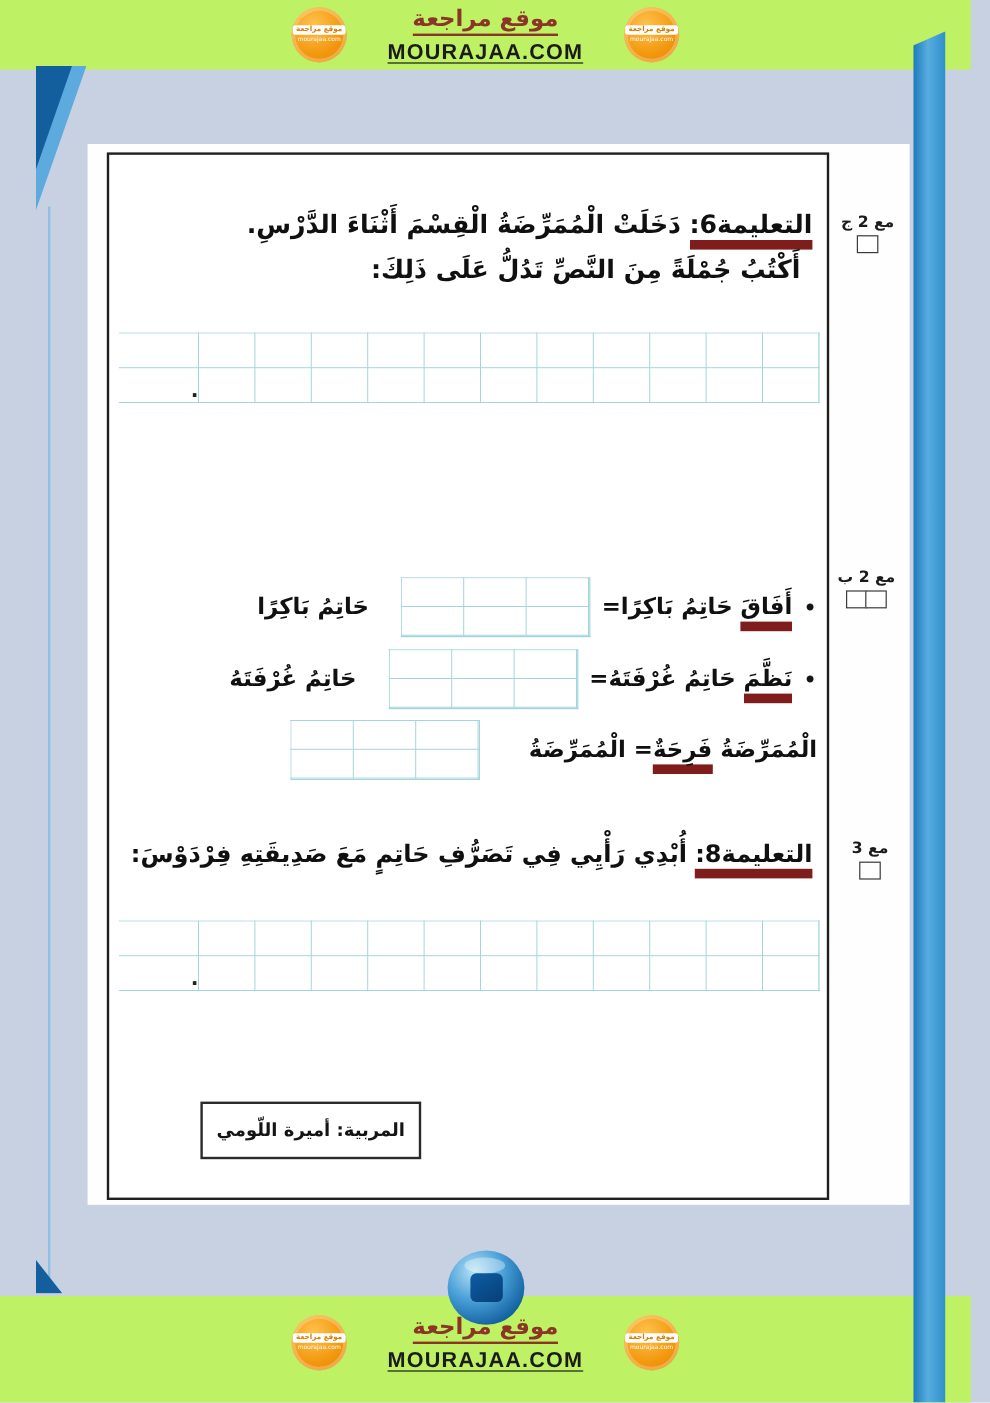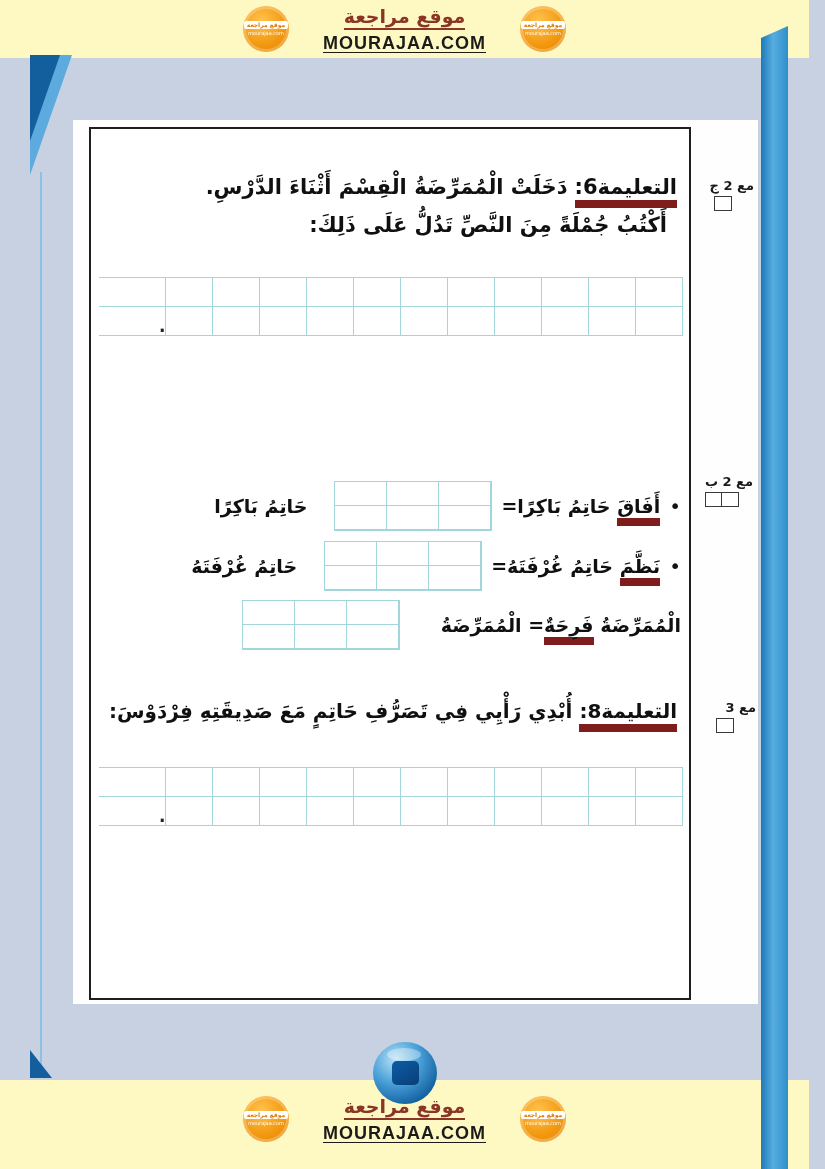--- a/index.html
+++ b/index.html
@@ -1,20 +1,20 @@
 <!DOCTYPE html>
 <html><head>
 <meta charset="utf-8">
 <style>
   html,body{margin:0;padding:0;}
   .page{position:relative;width:825px;height:1169px;background:#c8d1e1;overflow:hidden;
         font-family:"DejaVu Sans",sans-serif;color:#141414;}
 
   
-  .band{position:absolute;left:0;right:16px;background:#fef9c3;z-index:1;}
+  .band{position:absolute;left:0;right:16px;background:#bef264;z-index:1;}
   .band-top{top:0;height:58px;}
   .band-bottom{bottom:0;height:89px;}
   .brand{display:flex;justify-content:center;align-items:center;gap:34px;height:58px;}
   .band-bottom .brand{height:70px;padding-top:4px;}
   .brand-text{text-align:center;}
   .site-title{display:inline-block;font-size:19px;font-weight:bold;color:#8a3526;
               border-bottom:2px solid #8a3526;padding-bottom:1px;direction:rtl;}
   .site-domain{font-size:18px;font-weight:bold;color:#1b1b1b;letter-spacing:1px;margin-top:3px;
                font-family:"Liberation Sans",sans-serif;text-decoration:underline;text-underline-offset:3px;}
 
@@ -70,21 +70,21 @@
            gap:9px;font-size:19px;}
   .bullet{font-size:20px;line-height:0;}
   .syn-answer{margin-right:18px;white-space:nowrap;}
   .syn-text{white-space:nowrap;}
 
   .teacher-box{position:absolute;left:76px;top:789px;width:180px;height:44px;border:2px solid #2b2b2b;
                display:flex;align-items:center;justify-content:center;font-size:15px;font-weight:bold;
                direction:rtl;white-space:nowrap;}
 
   
-  .score-mark{position:absolute;width:62px;direction:rtl;font-weight:bold;
+  .score-mark{position:absolute;width:62px;text-align:center;direction:rtl;font-weight:bold;
               font-size:13px;color:#1a1a1a;}
   .score-boxes{display:flex;justify-content:center;direction:ltr;margin-top:3px;}
   .score-box{width:16px;height:13px;border:1.5px solid #3a3a3a;background:#fff;}
   .score-box + .score-box{margin-left:-1.5px;}
   .m1{top:58px;right:4px;}
   .m2{top:354px;right:5px;}
   .m3{top:580px;right:2px;}
 
   
   .logo-sphere{position:absolute;left:50%;transform:translateX(-50%);top:-38px;width:64px;height:62px;
@@ -161,20 +161,21 @@
       <div class="line ar" style="top:570px;right:12px;font-size:20px;">
         <span class="u lbl">التعليمة8:</span><span>أُبْدِي رَأْيِي فِي تَصَرُّفِ حَاتِمٍ مَعَ صَدِيقَتِهِ فِرْدَوْسَ:</span>
       </div>
 
       <div class="write-grid" style="top:638px;">
         <div class="hl"></div>
         <div class="vt"></div>
         <span class="dot">.</span>
       </div>
 
+      <div class="teacher-box">المربية: أميرة اللّومي</div>
     </div>
 
     <div class="score-mark m1">
       <div>مع 2 ج</div>
       <div class="score-boxes">
         <span class="score-box"></span>
       </div>
     </div>
     <div class="score-mark m2">
       <div>مع 2 ب</div>

